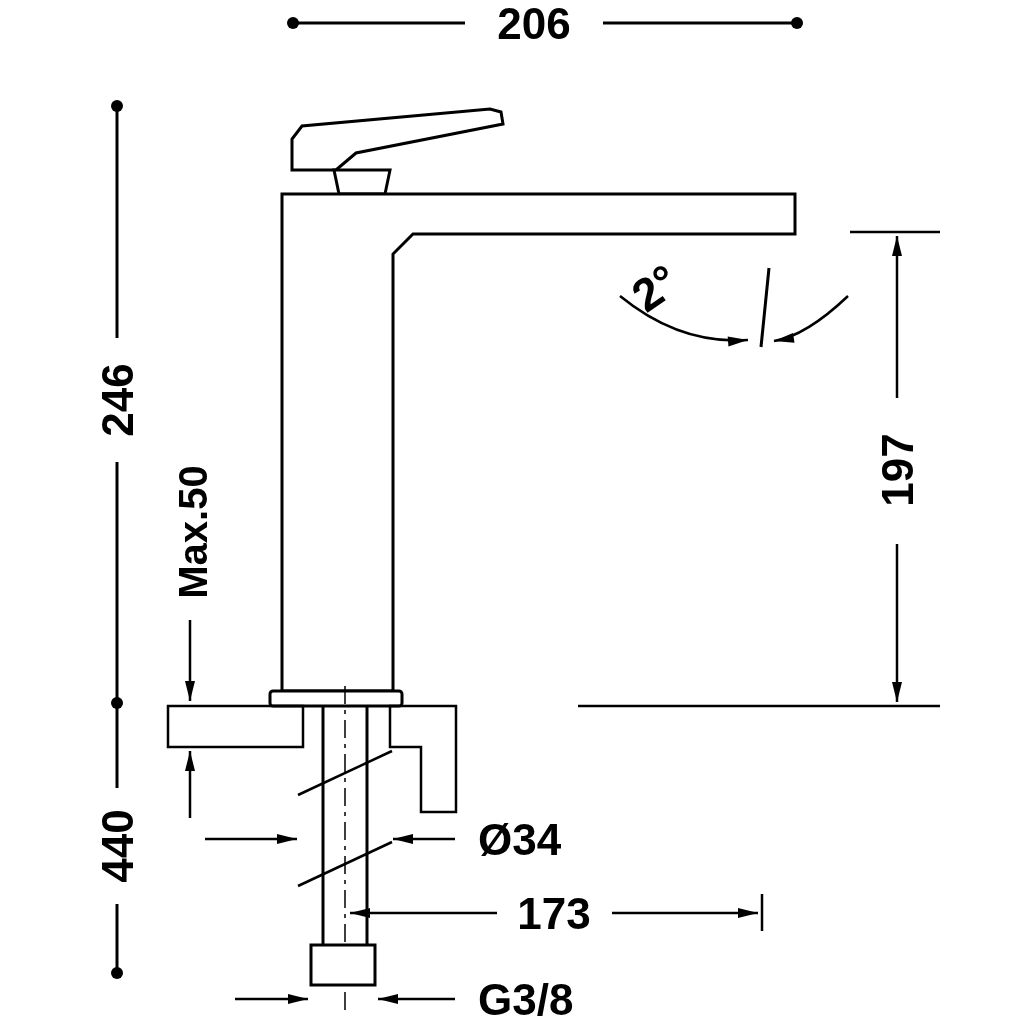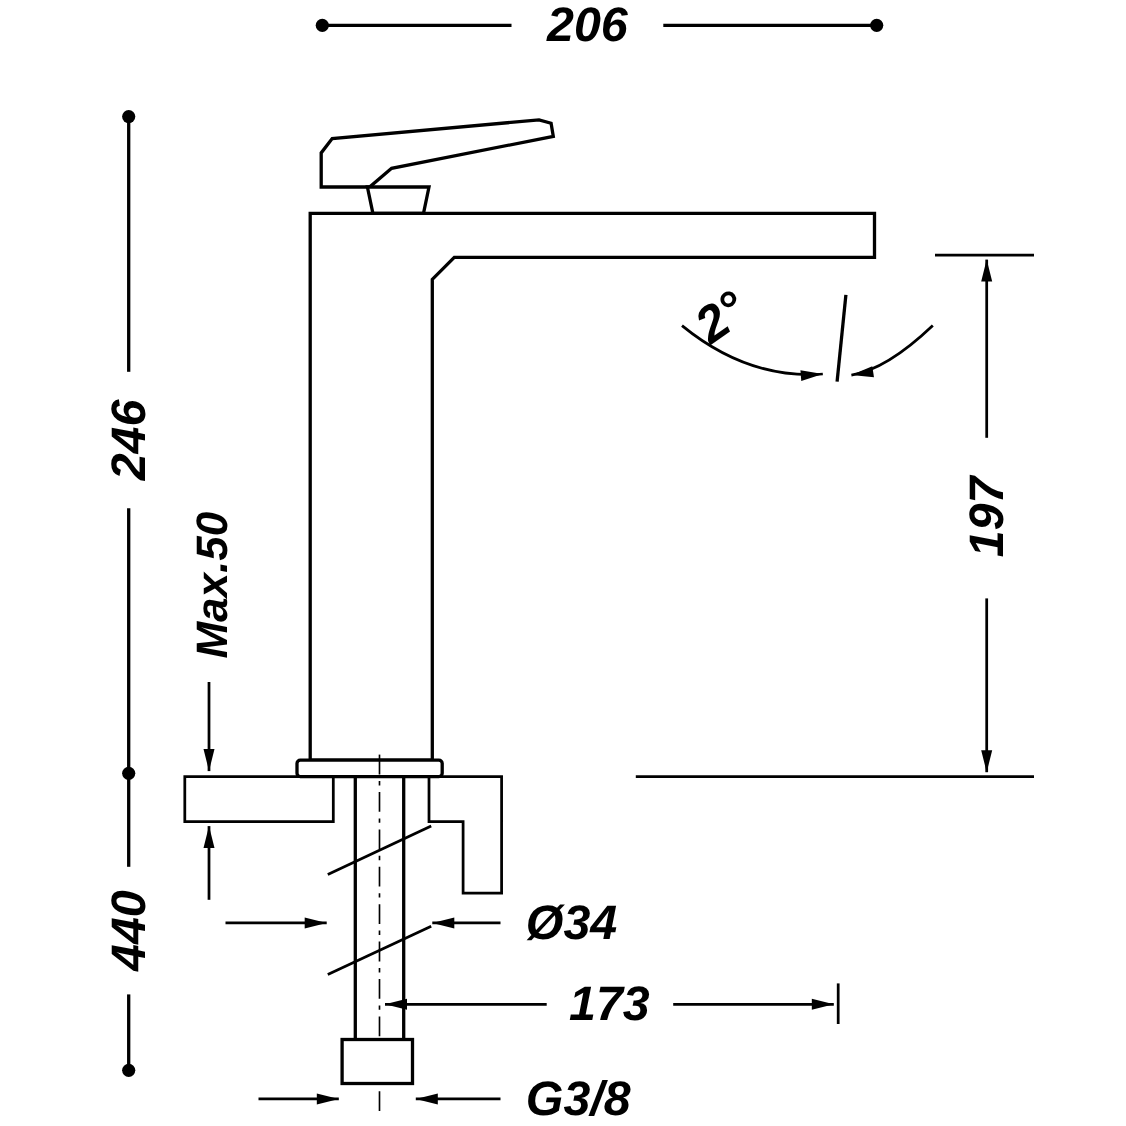--- a/index.html
+++ b/index.html
@@ -3,21 +3,21 @@
 <meta charset="utf-8">
 <style>
   html, body {
     margin: 0;
     padding: 0;
     width: 1024px;
     height: 1024px;
     background: var(--bg-color, #ffffff);
     overflow: hidden;
   }
-  .stage { width: 1024px; height: 1024px; font-style: italic; }
+  .stage { width: 1024px; height: 1024px; }
   svg { display: block; }
   .ln { stroke: var(--line-color, #000); fill: none; stroke-linecap: butt; }
   .w3  { stroke-width: 3; }
   .w25 { stroke-width: 2.5; }
   .w15 { stroke-width: 1.5; }
   .fillwhite { fill: #ffffff; }
   .dot { fill: var(--line-color, #000); stroke: none; }
   .cl  { stroke-dasharray: 18 6 4 6; }
   text {
     font-family: "Liberation Sans", "DejaVu Sans", sans-serif;

